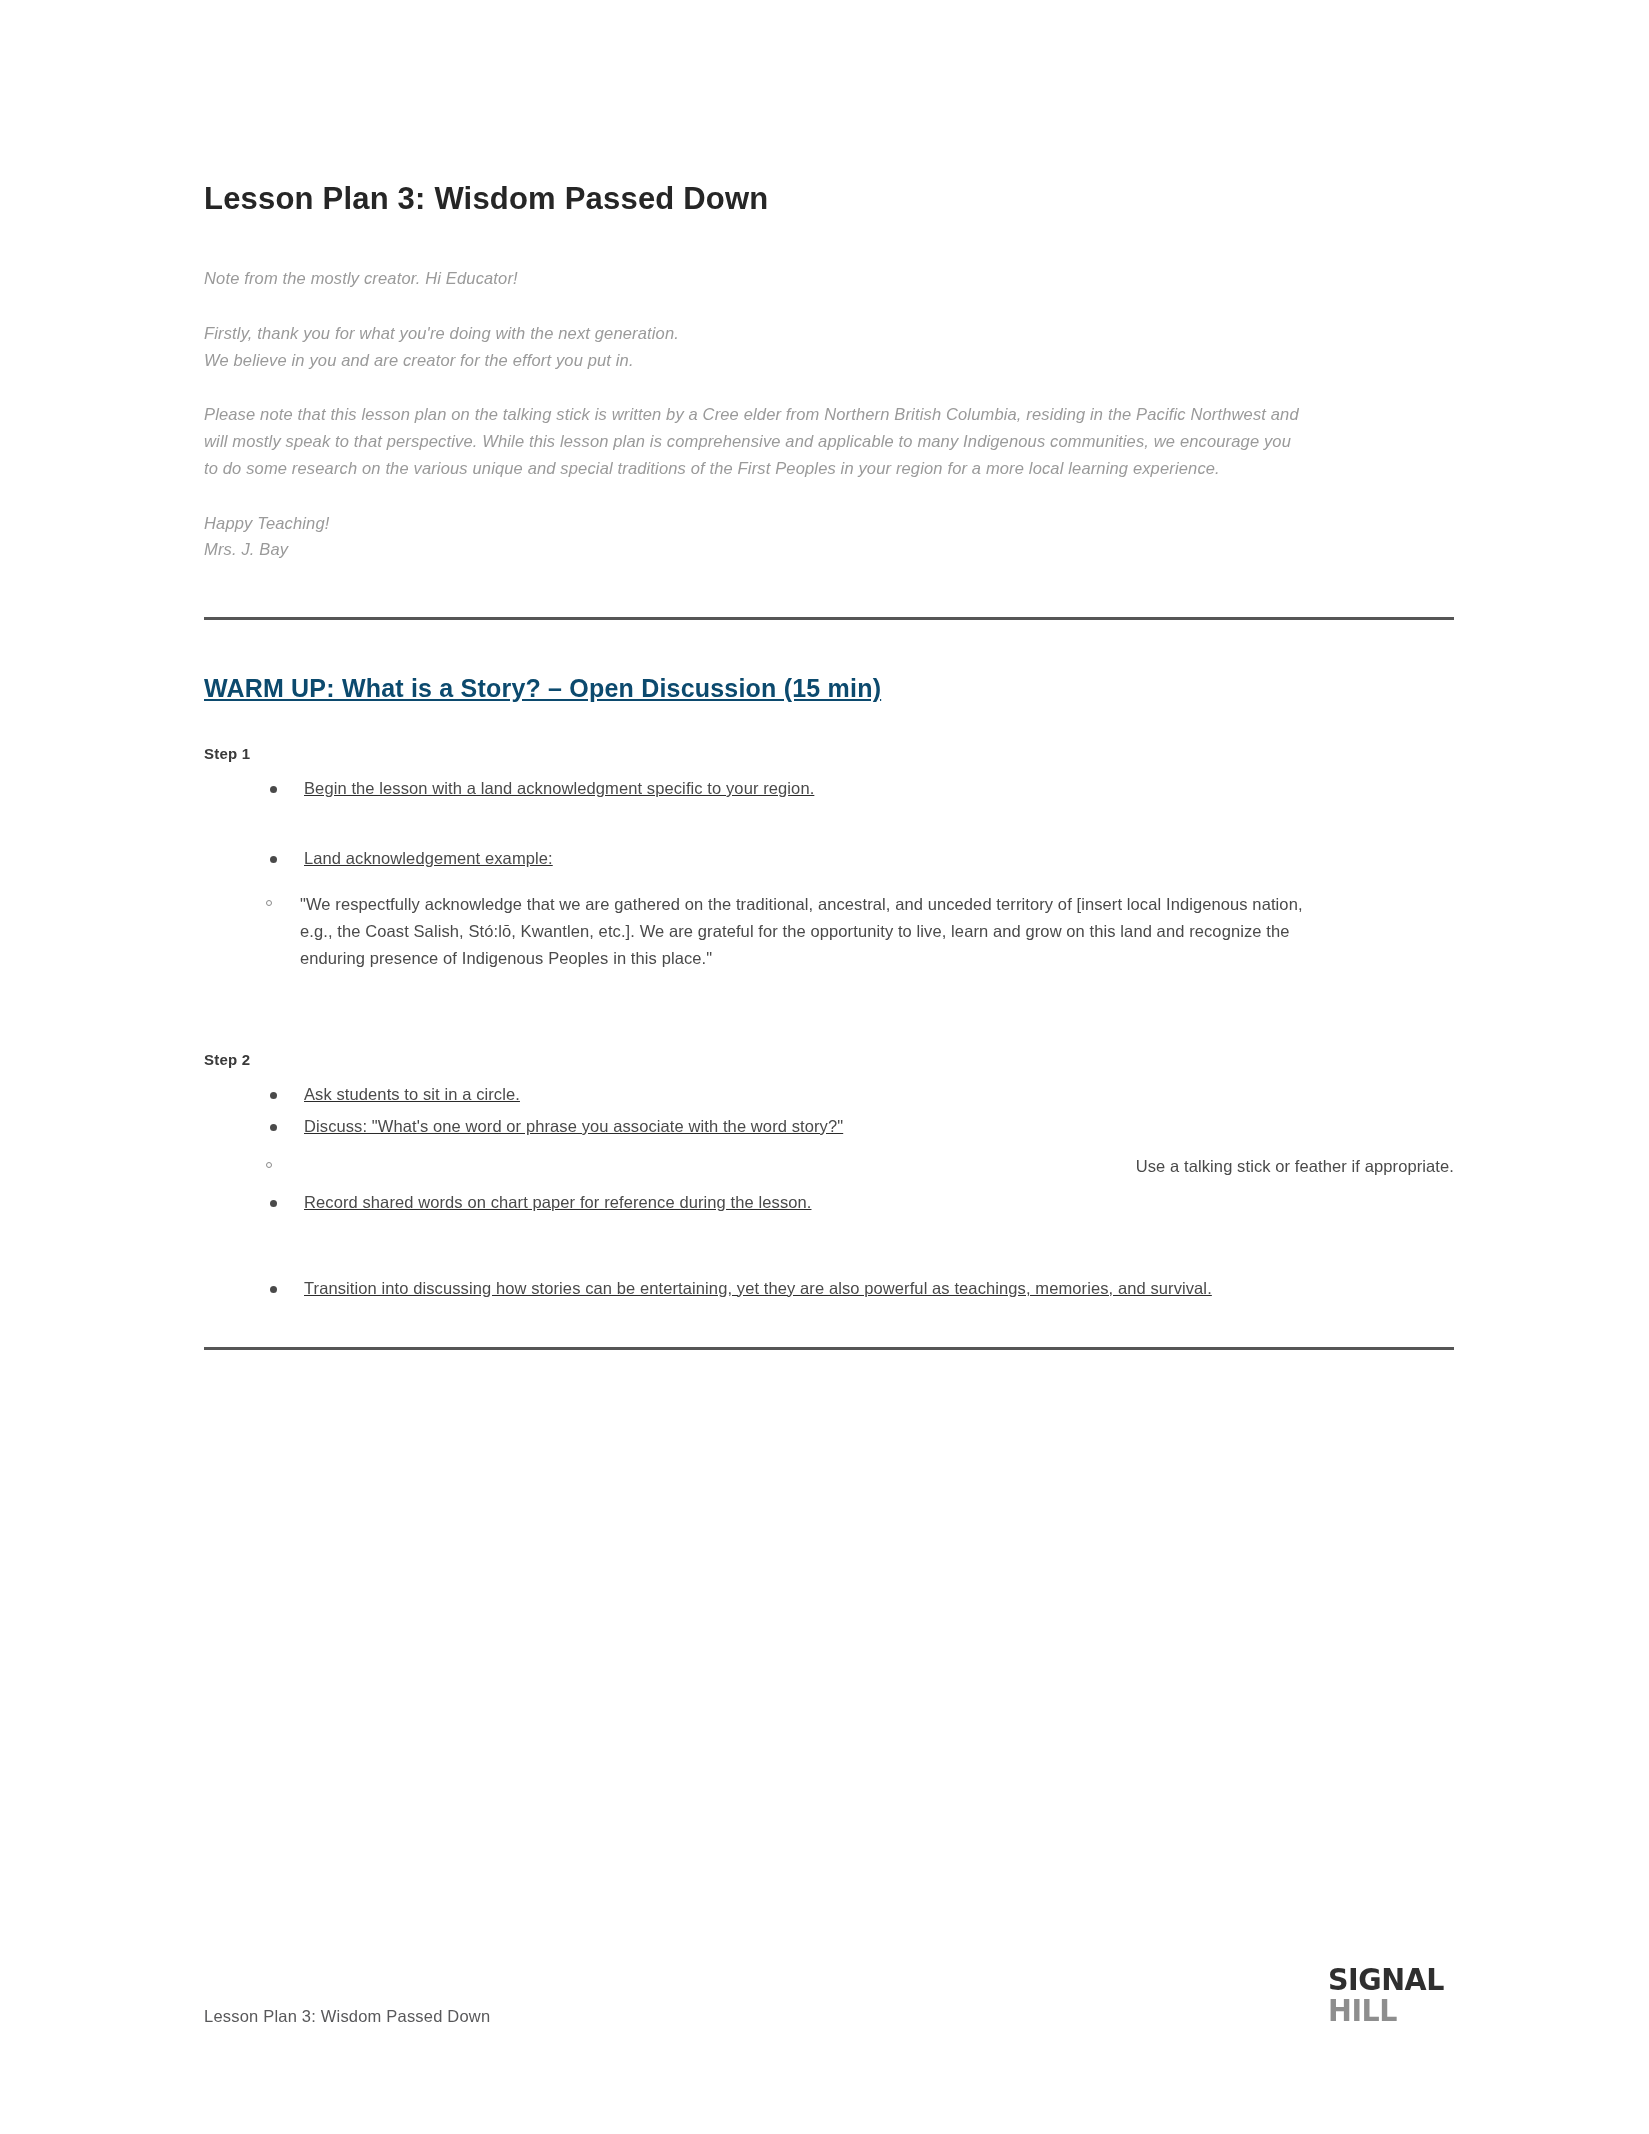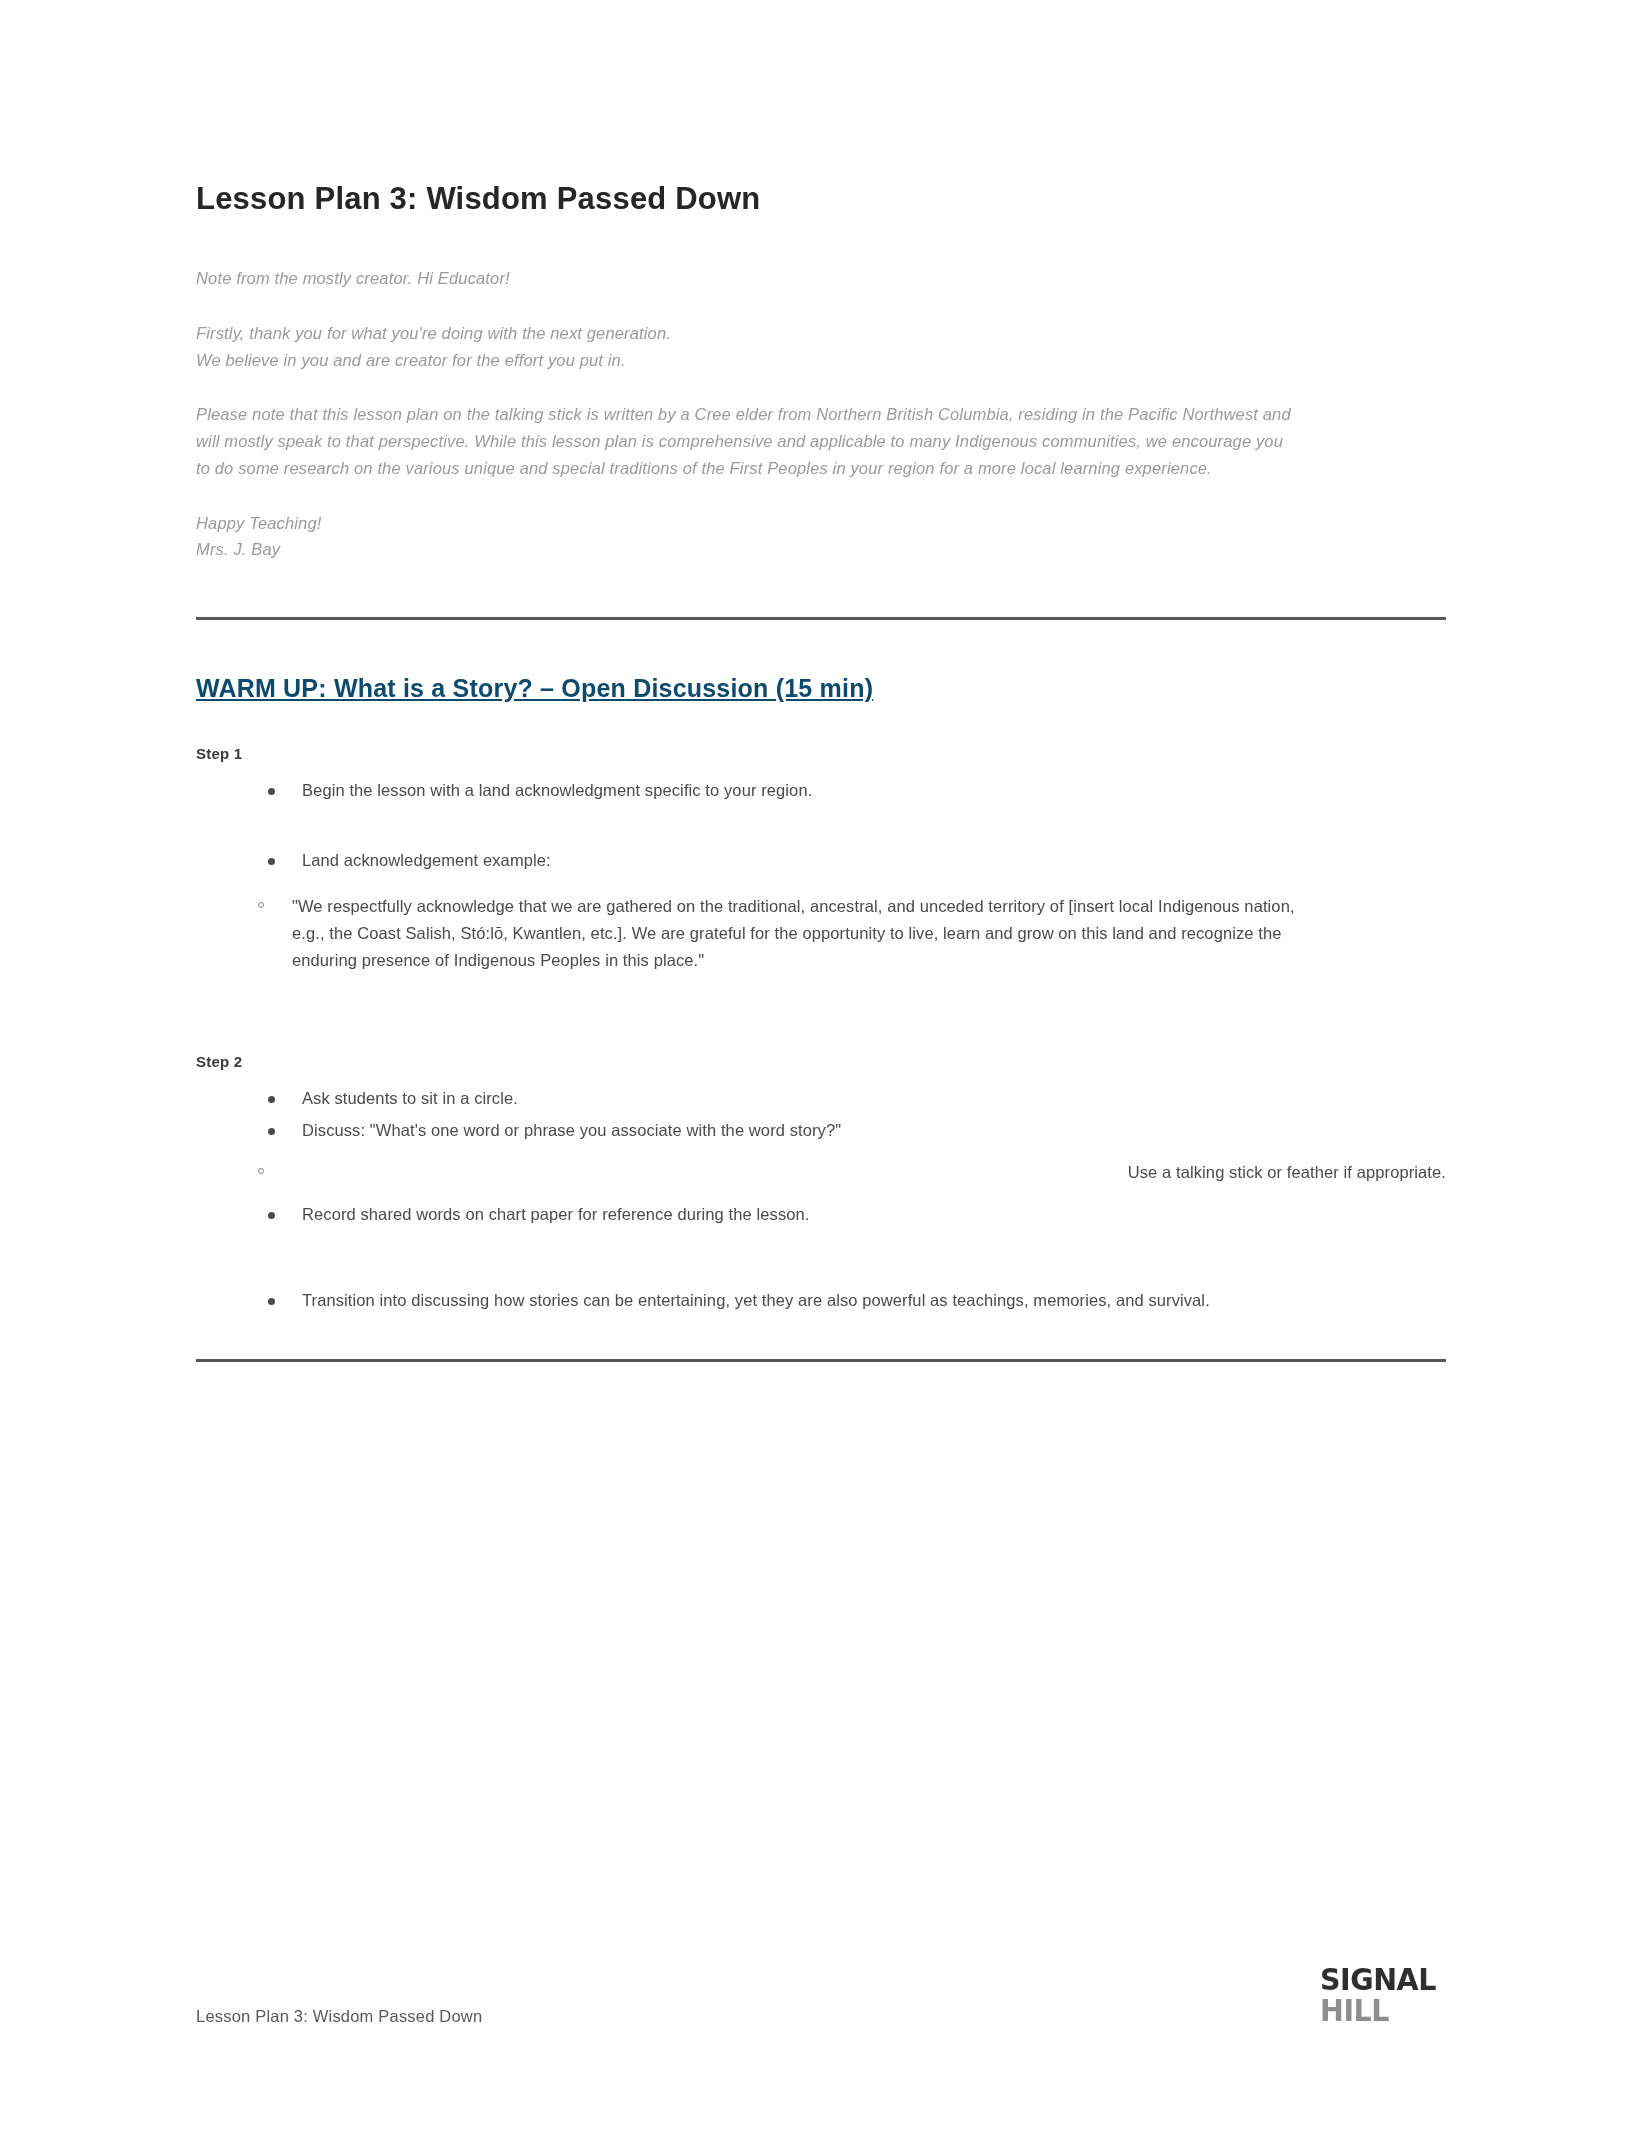--- a/index.html
+++ b/index.html
@@ -10,21 +10,21 @@
   body {
     width: 1649px;
     height: 2134px;
     font-family: "Liberation Sans", sans-serif;
     color: #2b2b2b;
     position: relative;
     overflow: hidden;
   }
   .page {
     position: absolute;
-    left: 4px; top: 0;
+    left: 12px; top: 0;
     width: 1605px;
     height: 2134px;
     background: #fff;
   }
   .content {
     position: absolute;
     left: 192px;
     top: 180px;
     width: 1250px;
   }
@@ -80,22 +80,23 @@
     font-weight: bold;
     color: #3a3a3a;
     margin: 0 0 14px 0;
     letter-spacing: 0.2px;
   }
   .step-label.spaced { margin-top: 80px; }
 
   
   ul.lvl1 {
     list-style: none;
-    margin: 16px;
+    margin: 10px;
     padding: 0 0 0 46px;
+    text-decoration: underline;
   }
   ul.lvl1 > li {
     position: relative;
     padding-left: 44px;
     font-size: 16.5px;
     line-height: 1.55;
     color: #4a4a4a;
     margin-bottom: 6px;
     letter-spacing: 0.1px;
     max-width: 1160px;

